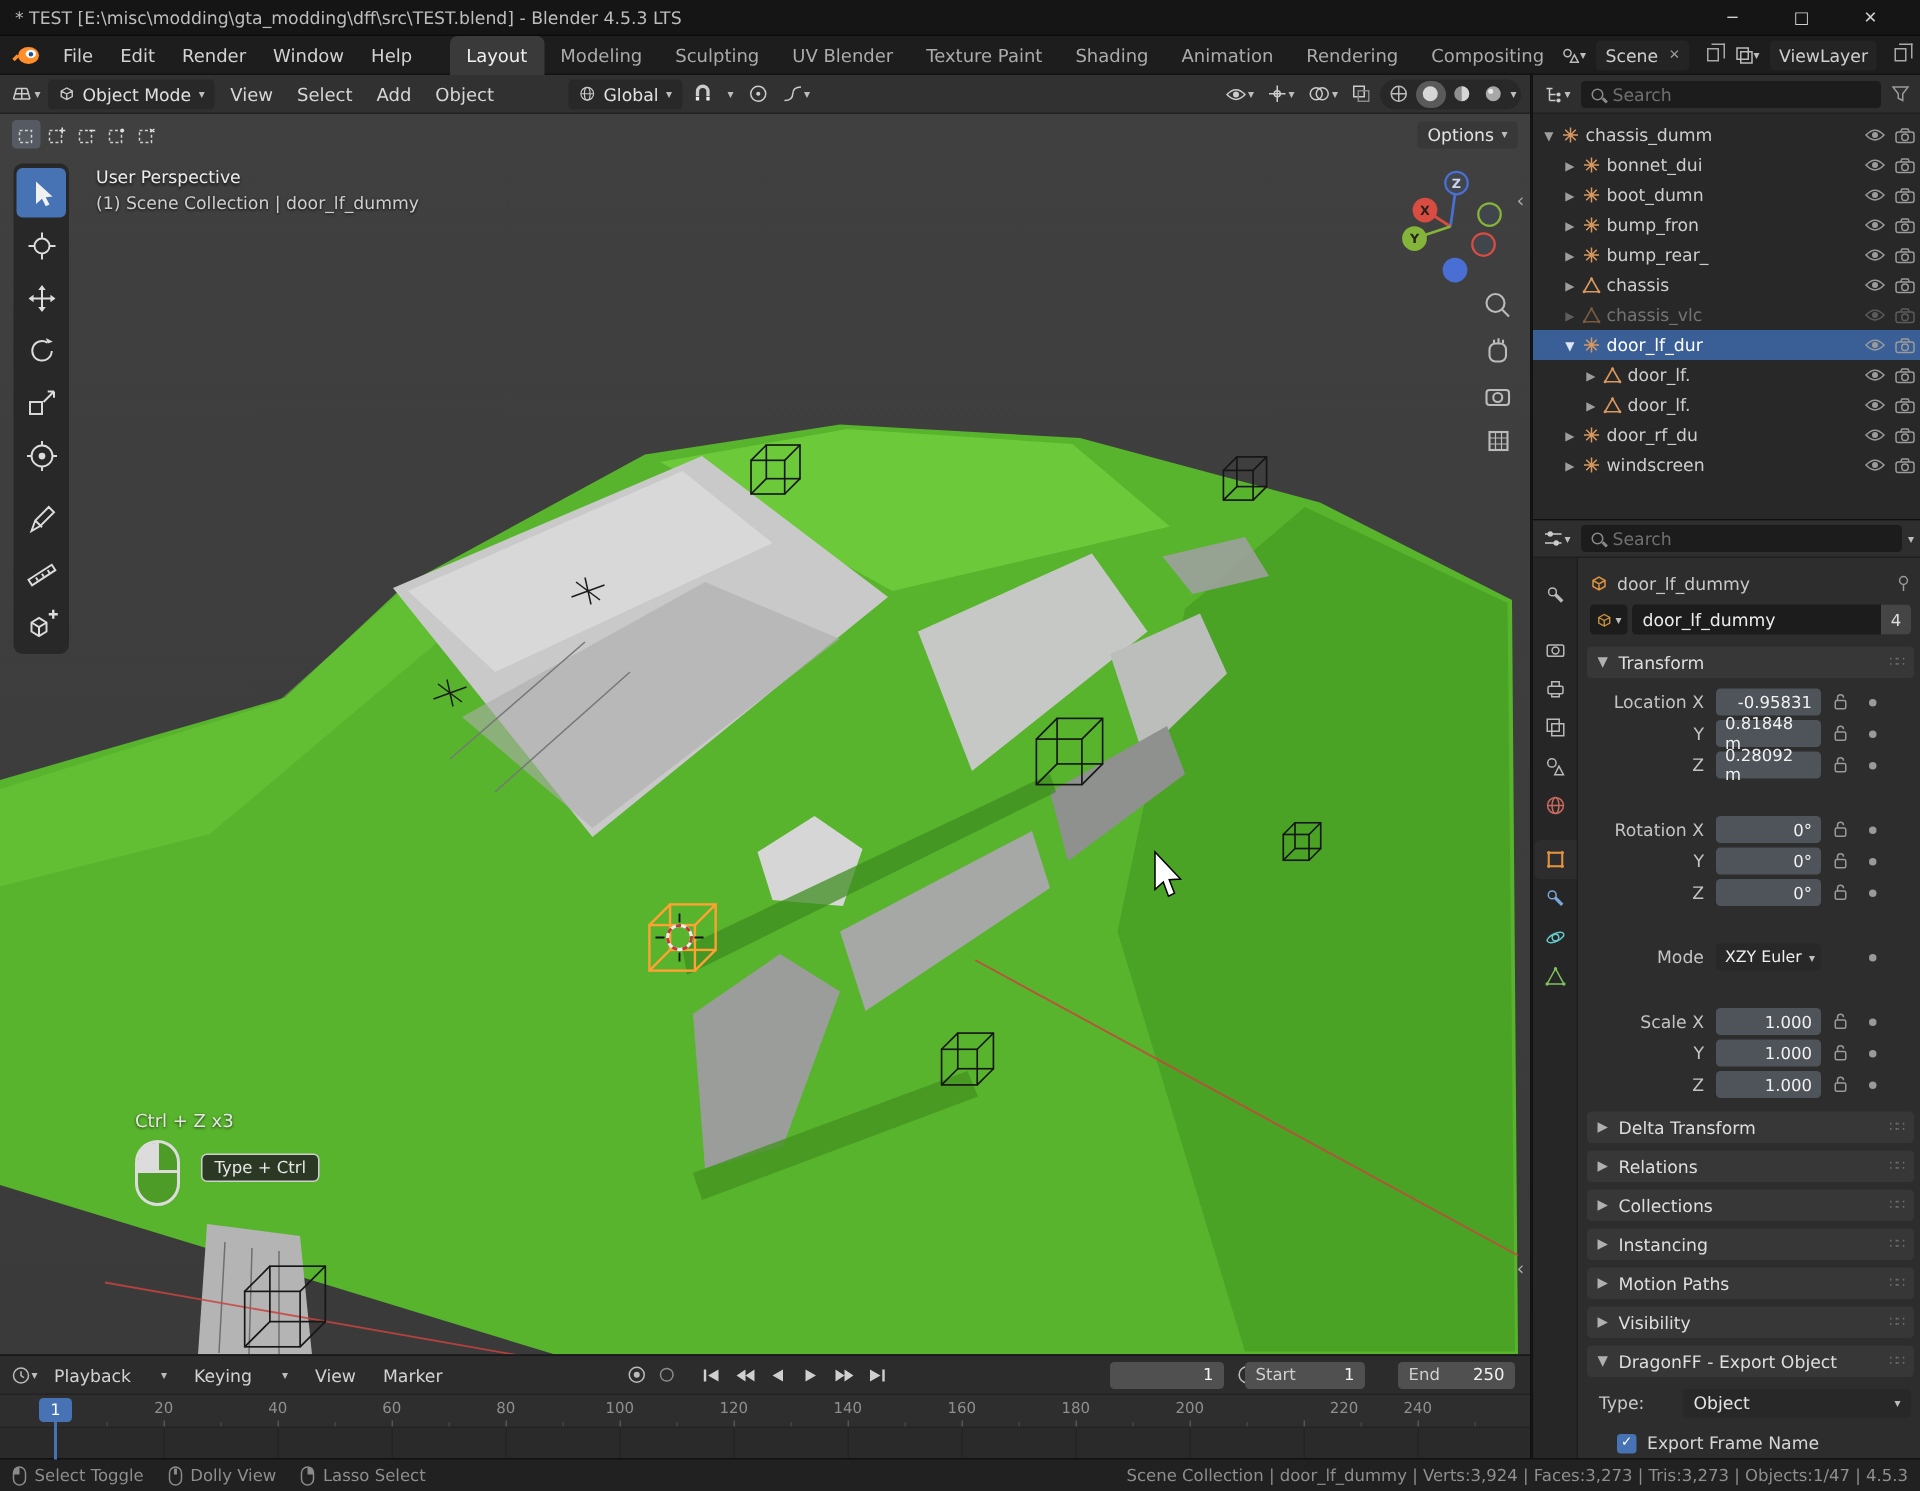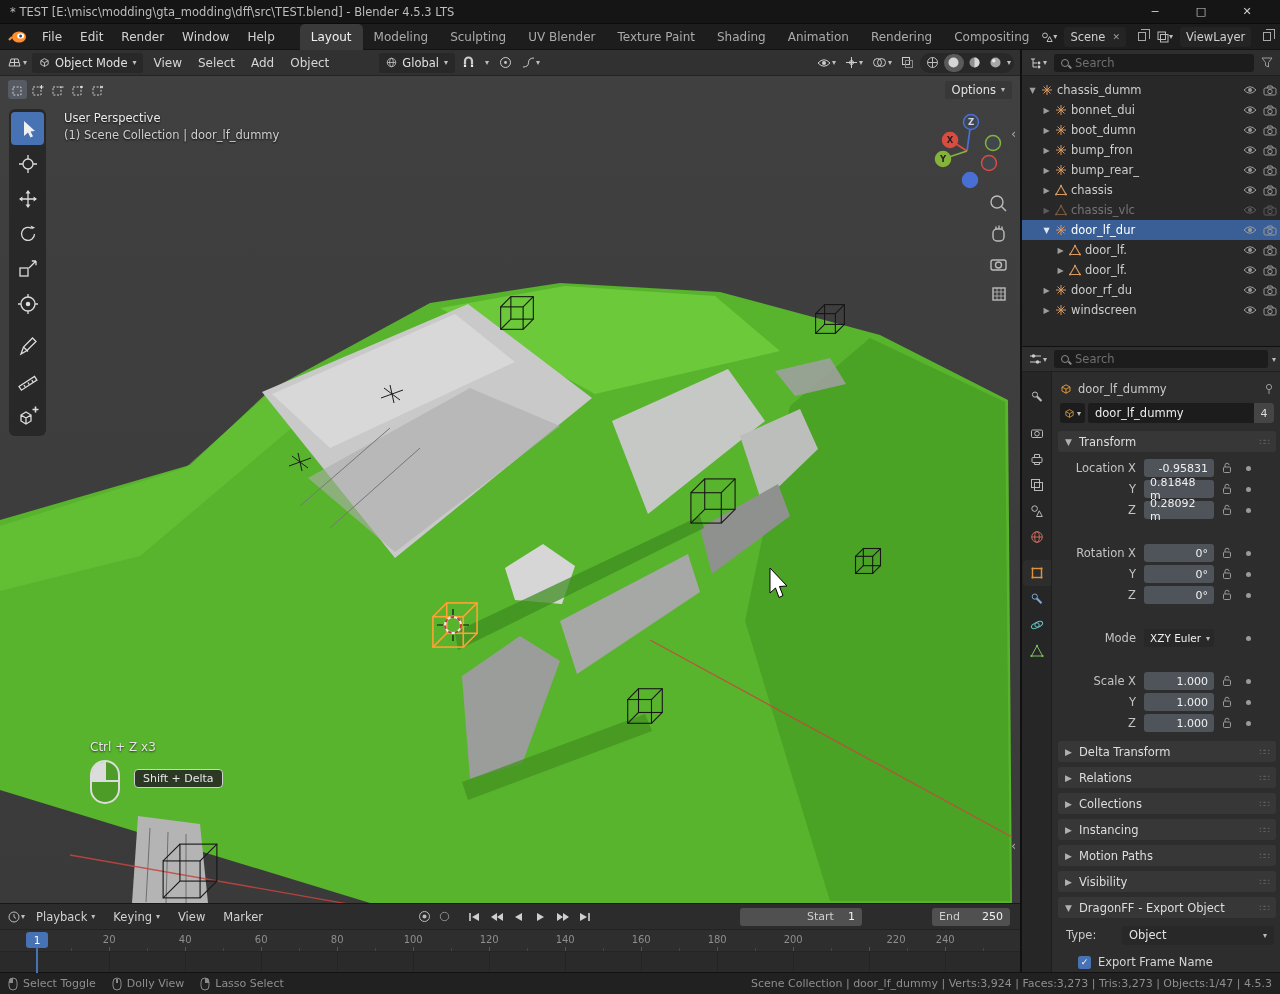--- a/index.html
+++ b/index.html
@@ -109,29 +109,29 @@
   .type-drop{flex:1;height:19px;background:#282828;border-radius:3px;display:flex;align-items:center;padding:0 7px;color:#e4e4e4;font-size:11.5px}
   .type-drop .dd{margin-left:auto}
   .cb-row{display:flex;align-items:center;gap:7px;height:24px;margin-top:4px;padding-left:12px}
   .checkbox{width:13px;height:13px;background:var(--accent);border-radius:2.5px;display:flex;align-items:center;justify-content:center;color:#fff;font-size:9px}
   .cb-label{color:#d6d6d6;font-size:11.5px}
 
   
   #timeline{position:absolute;left:0;top:903px;width:1020px;height:69px;background:#2b2b2b;border-top:1px solid #181818}
   #tl-header{height:26px;background:#2c2c2c;border-bottom:1px solid #222;display:flex;align-items:center;padding:0 5px;position:relative}
   #tl-menus{display:flex;align-items:center;gap:2px}
-  .tl-menu{padding:0 8px;color:#d2d2d2;font-size:11.5px;display:flex;align-items:center;gap:4px;white-space:nowrap}
+  .tl-menu{padding:0 8px;color:#d2d2d2;font-size:11.5px;display:flex;align-items:center;gap:20px;white-space:nowrap}
   #tl-rec{position:absolute;left:418px;display:flex;gap:8px;align-items:center}
   #tl-transport{position:absolute;left:465px;display:flex;gap:4px;align-items:center}
   .tp-btn{width:18px;height:18px;display:flex;align-items:center;justify-content:center}
   #tl-framefield{position:absolute;left:740px;width:76px;height:18px;background:#505050;border-radius:3px;color:#f2f2f2;font-size:11px;display:flex;align-items:center;justify-content:flex-end;padding:0 7px}
   #tl-clock{position:absolute;left:822px}
   .se-field{position:absolute;height:18px;background:#505050;border-radius:3px;display:flex;align-items:center;font-size:11px;color:#cfcfcf;padding:0 7px}
   .se-field .val{margin-left:auto;color:#f2f2f2}
-  #tl-start{left:800px;width:62px}
+  #tl-start{left:830px;width:80px}
   #tl-end{left:932px;width:78px}
   #tl-ruler{position:absolute;left:0;top:26px;width:1020px;height:22px;background:#2e2e2e;border-bottom:1px solid #242424}
   .ruler-num{position:absolute;top:4px;transform:translateX(-50%);color:#8e8e8e;font-size:10px}
   .ruler-tick{position:absolute;bottom:0;width:1px;height:4px;background:#555}
   #tl-tracks{position:absolute;left:0;top:48px;width:1020px;height:21px;background:#2a2a2a}
   .track-line{position:absolute;top:0;bottom:0;width:1px;background:#242424}
   #playhead{position:absolute;left:37px;top:28px;transform:translateX(-50%);width:22px;height:16px;background:var(--accent);border-radius:3px;color:#fff;font-size:10.5px;display:flex;align-items:center;justify-content:center;z-index:3}
   #playline{position:absolute;left:36px;top:44px;width:2px;height:25px;background:var(--accent);z-index:2}
 
   
@@ -551,21 +551,21 @@
         </div>
       </div>
 
     <div id="vp-hint">
       <div id="hint-keys">Ctrl + Z x3</div>
       <div class="hint-mouse">
         <div class="hm-left"></div>
           <div class="hm-vline"></div>
           <div class="hm-hline"></div>
       </div>
-      <div id="hint-badge">Shift + Delta</div>
+      <div id="hint-badge">Type + Ctrl</div>
     </div>
   </div>
 
   <div id="outliner">
     <div id="ol-header">
       <span class="hdr-iconbtn">
         <svg width="13" height="12" viewBox="0 0 13 12">
             <path d="M2,2 h4 M4,2 v8 M4,6 h4 M4,10 h4" stroke="#ccc" fill="none"></path>
             <circle cx="10" cy="6" r="1.4" fill="#ccc"></circle>
             <circle cx="10" cy="10" r="1.4" fill="#ccc"></circle>

